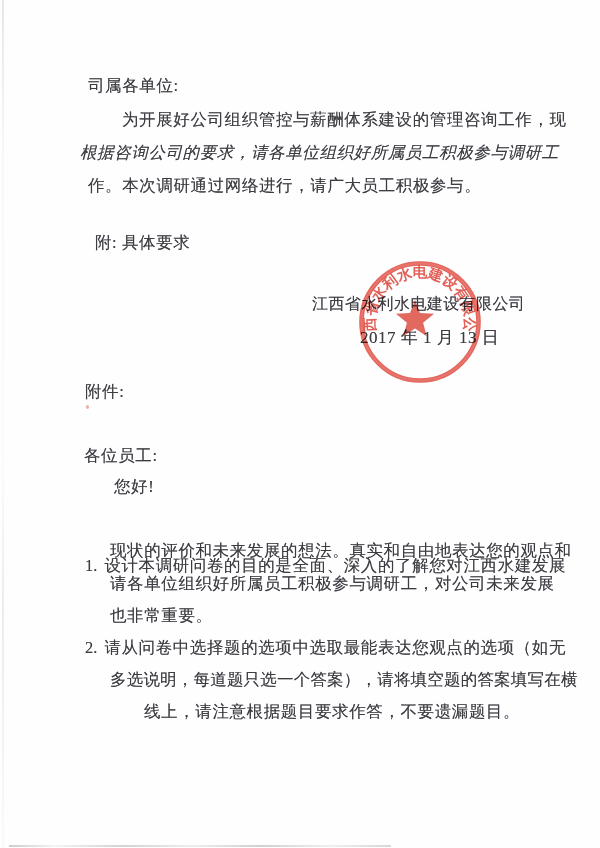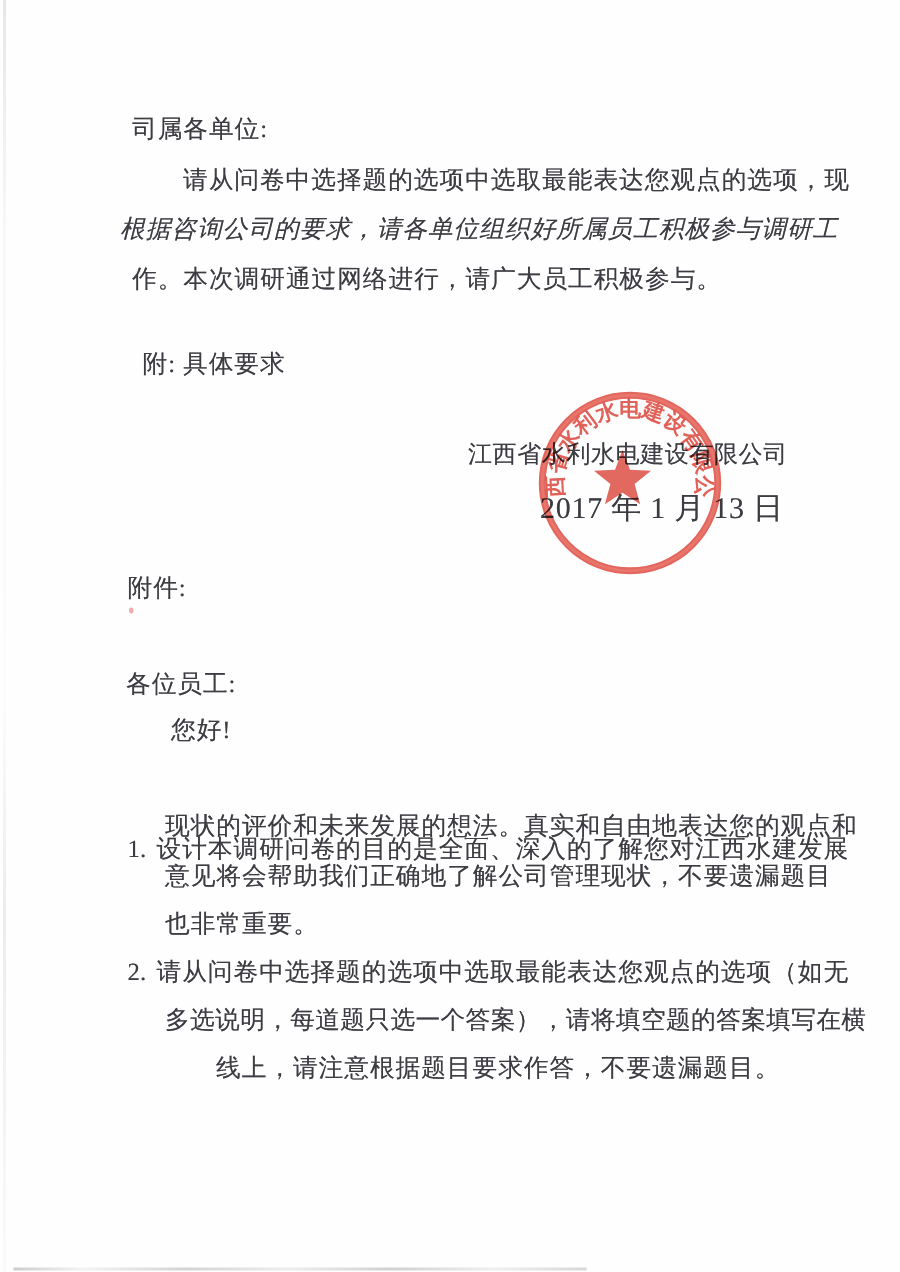--- a/index.html
+++ b/index.html
@@ -52,28 +52,28 @@
 <body>
 
 <div class="page">
 
   <div class="edge-left"></div>
   <div class="edge-bottom"></div>
   <div class="ink-speck"></div>
 
   <div class="txt" style="left:88px;top:78px;text-align:right;">司属各单位:</div>
 
-  <div class="txt" style="left:122px;top:112px;">请从问卷中选择题的选项中选取最能表达您观点的选项，现</div>
+  <div class="txt" style="left:122px;top:112px;">为开展好公司组织管控与薪酬体系建设的管理咨询工作，现</div>
   <div class="txt" style="left:80px;top:145px;font-style:italic;">根据咨询公司的要求，请各单位组织好所属员工积极参与调研工</div>
   <div class="txt" style="left:88px;top:178px;">作。本次调研通过网络进行，请广大员工积极参与。</div>
 
   <div class="txt" style="left:95px;top:235px;">附: 具体要求</div>
 
   <div class="txt" style="left:312px;top:296px;font-size:16px;letter-spacing:0.4px;">江西省水利水电建设有限公司</div>
-  <div class="txt" style="left:360px;top:329px;font-size:20px;letter-spacing:0.5px;">2017 年 1 月 13 日</div>
+  <div class="txt" style="left:360px;top:329px;font-size:17px;letter-spacing:0.5px;">2017 年 1 月 13 日</div>
 
   <svg class="stamp" viewBox="0 0 128 128">
     <g fill="none" stroke="#dd4a3f">
       <circle cx="63" cy="62" r="58.5" stroke-width="4.6" opacity=".92"></circle>
       <circle cx="63" cy="62" r="58.5" stroke-width="2" opacity=".35" stroke="#f08a80"></circle>
     </g>
     <polygon points="58,40 63,53.12 77.02,53.82 66.08,62.63 69.76,76.18 58,68.5 46.24,76.18 49.92,62.63 38.98,53.82 53,53.12" fill="#dd4a3f" opacity=".9"></polygon>
     <path id="seal-arc" d="M 20.7,77.4 A 45,45 0 1 1 105.3,77.4" fill="none"></path>
     <text font-size="14.5" fill="#dd4a3f" opacity=".95" style="font-family:'Liberation Serif','DejaVu Serif',serif;font-weight:bold;">
       <textPath href="#seal-arc" startOffset="50%" text-anchor="middle">江西省水利水电建设有限公司</textPath>
@@ -82,21 +82,21 @@
 
   <div class="txt" style="left:85px;top:384px;">附件:</div>
 
   <div class="txt" style="left:84px;top:448px;">各位员工:</div>
   <div class="txt" style="left:114px;top:479px;">您好!</div>
 
   <div class="txt" style="left:85px;top:511px;margin-top:47px;">
     <span class="num">1.</span><span>设计本调研问卷的目的是全面、深入的了解您对江西水建发展</span>
   </div>
   <div class="txt" style="left:110px;top:543px;">现状的评价和未来发展的想法。真实和自由地表达您的观点和</div>
-  <div class="txt" style="left:110px;top:576px;">意见将会帮助我们正确地了解公司管理现状，不要遗漏题目</div>
+  <div class="txt" style="left:110px;top:576px;">请各单位组织好所属员工积极参与调研工，对公司未来发展</div>
   <div class="txt" style="left:110px;top:608px;">也非常重要。</div>
 
   <div class="txt" style="left:85px;top:640px;">
     <span class="num">2.</span><span>请从问卷中选择题的选项中选取最能表达您观点的选项（如无</span>
   </div>
   <div class="txt" style="left:110px;top:672px;letter-spacing:0.2px;">多选说明，每道题只选一个答案），请将填空题的答案填写在横</div>
   <div class="txt" style="left:110px;top:704px;margin-left:34px;">线上，请注意根据题目要求作答，不要遗漏题目。</div>
 
 </div>
 

